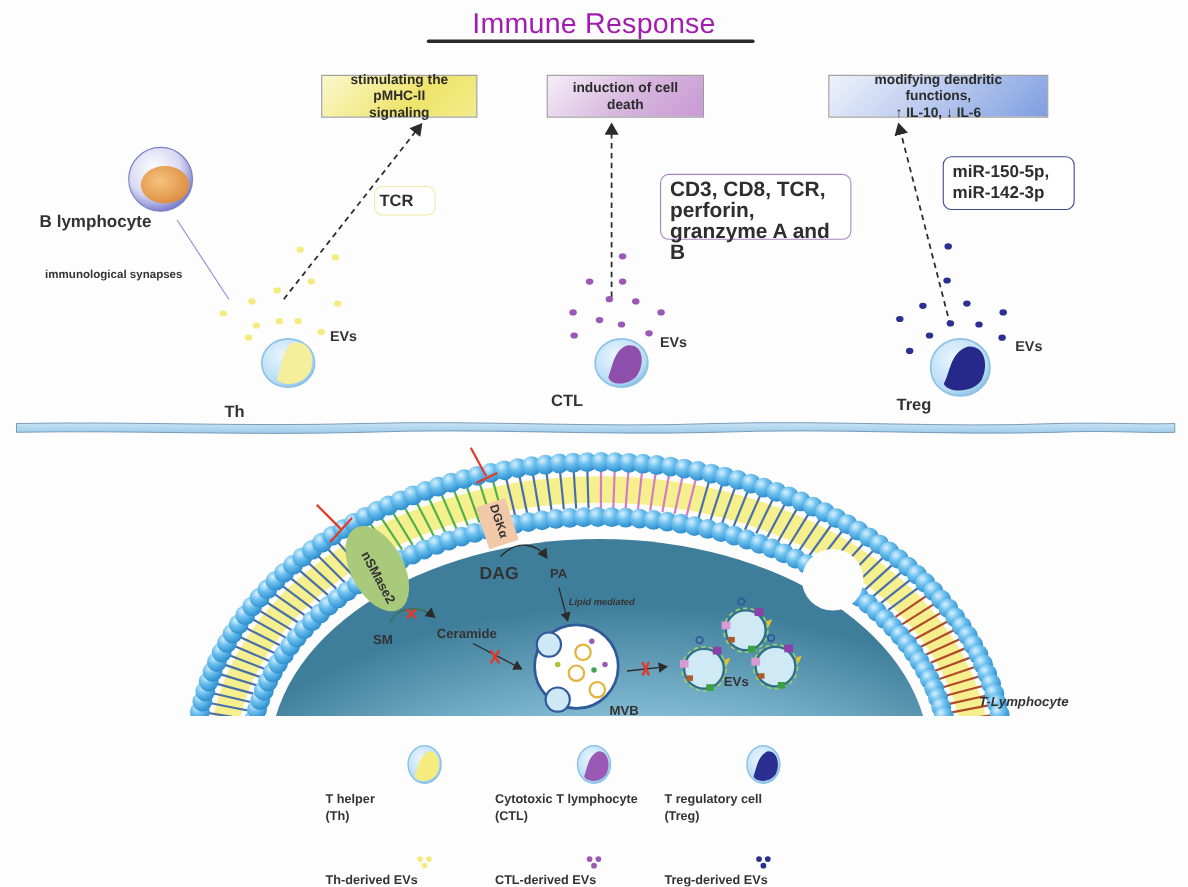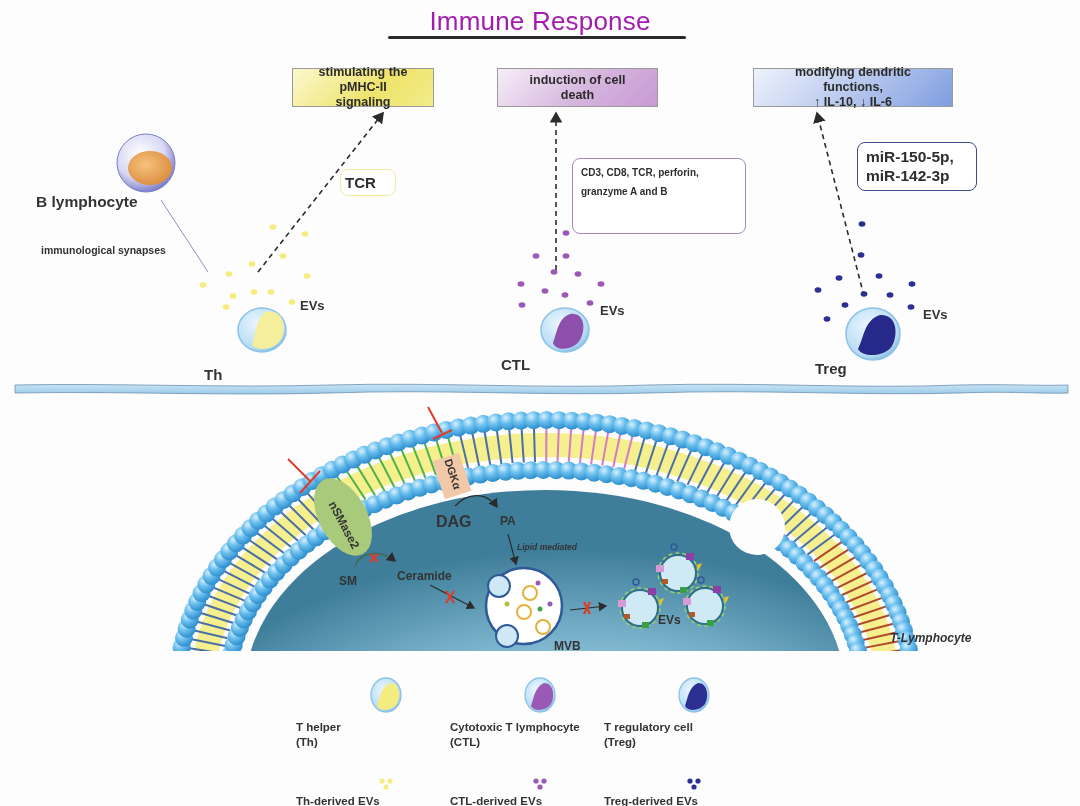--- a/index.html
+++ b/index.html
@@ -2,25 +2,25 @@
 <html><head>
 <meta charset="utf-8">
 <style>
   html,body{margin:0;padding:0;background:#fdfdfd;}
   body{width:1080px;height:806px;position:relative;overflow:hidden;font-family:"Liberation Sans",sans-serif;color:#2b2b2b;}
   .abs{position:absolute;}
   .title{left:0;width:1080px;top:6px;text-align:center;font-size:26px;font-weight:normal;color:#a21caf;letter-spacing:0.2px;}
   .title-line{left:388px;top:36px;width:298px;height:3px;background:#2a2a2a;border-radius:2px;}
   .effect-box{border:1px solid #9a9a9a;font-weight:bold;font-size:12.5px;line-height:15px;text-align:center;color:#2b2b2b;display:flex;align-items:center;justify-content:center;box-sizing:border-box;padding:2px 22px;}
   .box-th{left:292px;top:68px;width:142px;height:39px;background:linear-gradient(135deg,#fbf8cf 0%,#eee36a 60%,#f2ec8a 100%);}
-  .box-ctl{left:497px;top:68px;width:161px;height:39px;background:linear-gradient(135deg,#f6eef8 0%,#d6b5de 55%,#c89ad3 100%);}
+  .box-ctl{left:497px;top:68px;width:143px;height:39px;background:linear-gradient(135deg,#f6eef8 0%,#d6b5de 55%,#c89ad3 100%);}
   .box-treg{left:753px;top:68px;width:200px;height:39px;background:linear-gradient(135deg,#eef2fb 0%,#b9c9ee 50%,#7f9ee0 100%);}
   .info-box{border-radius:8px;background:#fff;font-weight:bold;box-sizing:border-box;padding:4px 8px;color:#2e2e2e;}
   .tcr-box{left:340px;top:169px;width:56px;height:27px;border:1.5px solid #f0e9a2;font-size:15px;line-height:18px;padding:4px 4px;}
-  .ctl-box{left:572px;top:158px;width:174px;height:76px;border:1.5px solid #a985bf;font-size:10px;line-height:19px;}
+  .ctl-box{left:600px;top:158px;width:174px;height:60px;border:1.5px solid #a985bf;font-size:19px;line-height:19px;}
   .treg-box{left:857px;top:142px;width:120px;height:49px;border:1.5px solid #3f4a8f;font-size:15.5px;line-height:19px;}
   .lbl{font-weight:bold;color:#333;}
   .cell-lbl{font-size:15px;}
   .evs-lbl{font-size:13px;}
   .legend-lbl{font-size:11.5px;font-weight:bold;color:#333;text-align:left;line-height:15px;}
   svg{position:absolute;left:0;top:0;}
 </style>
 </head>
 <body>
 

